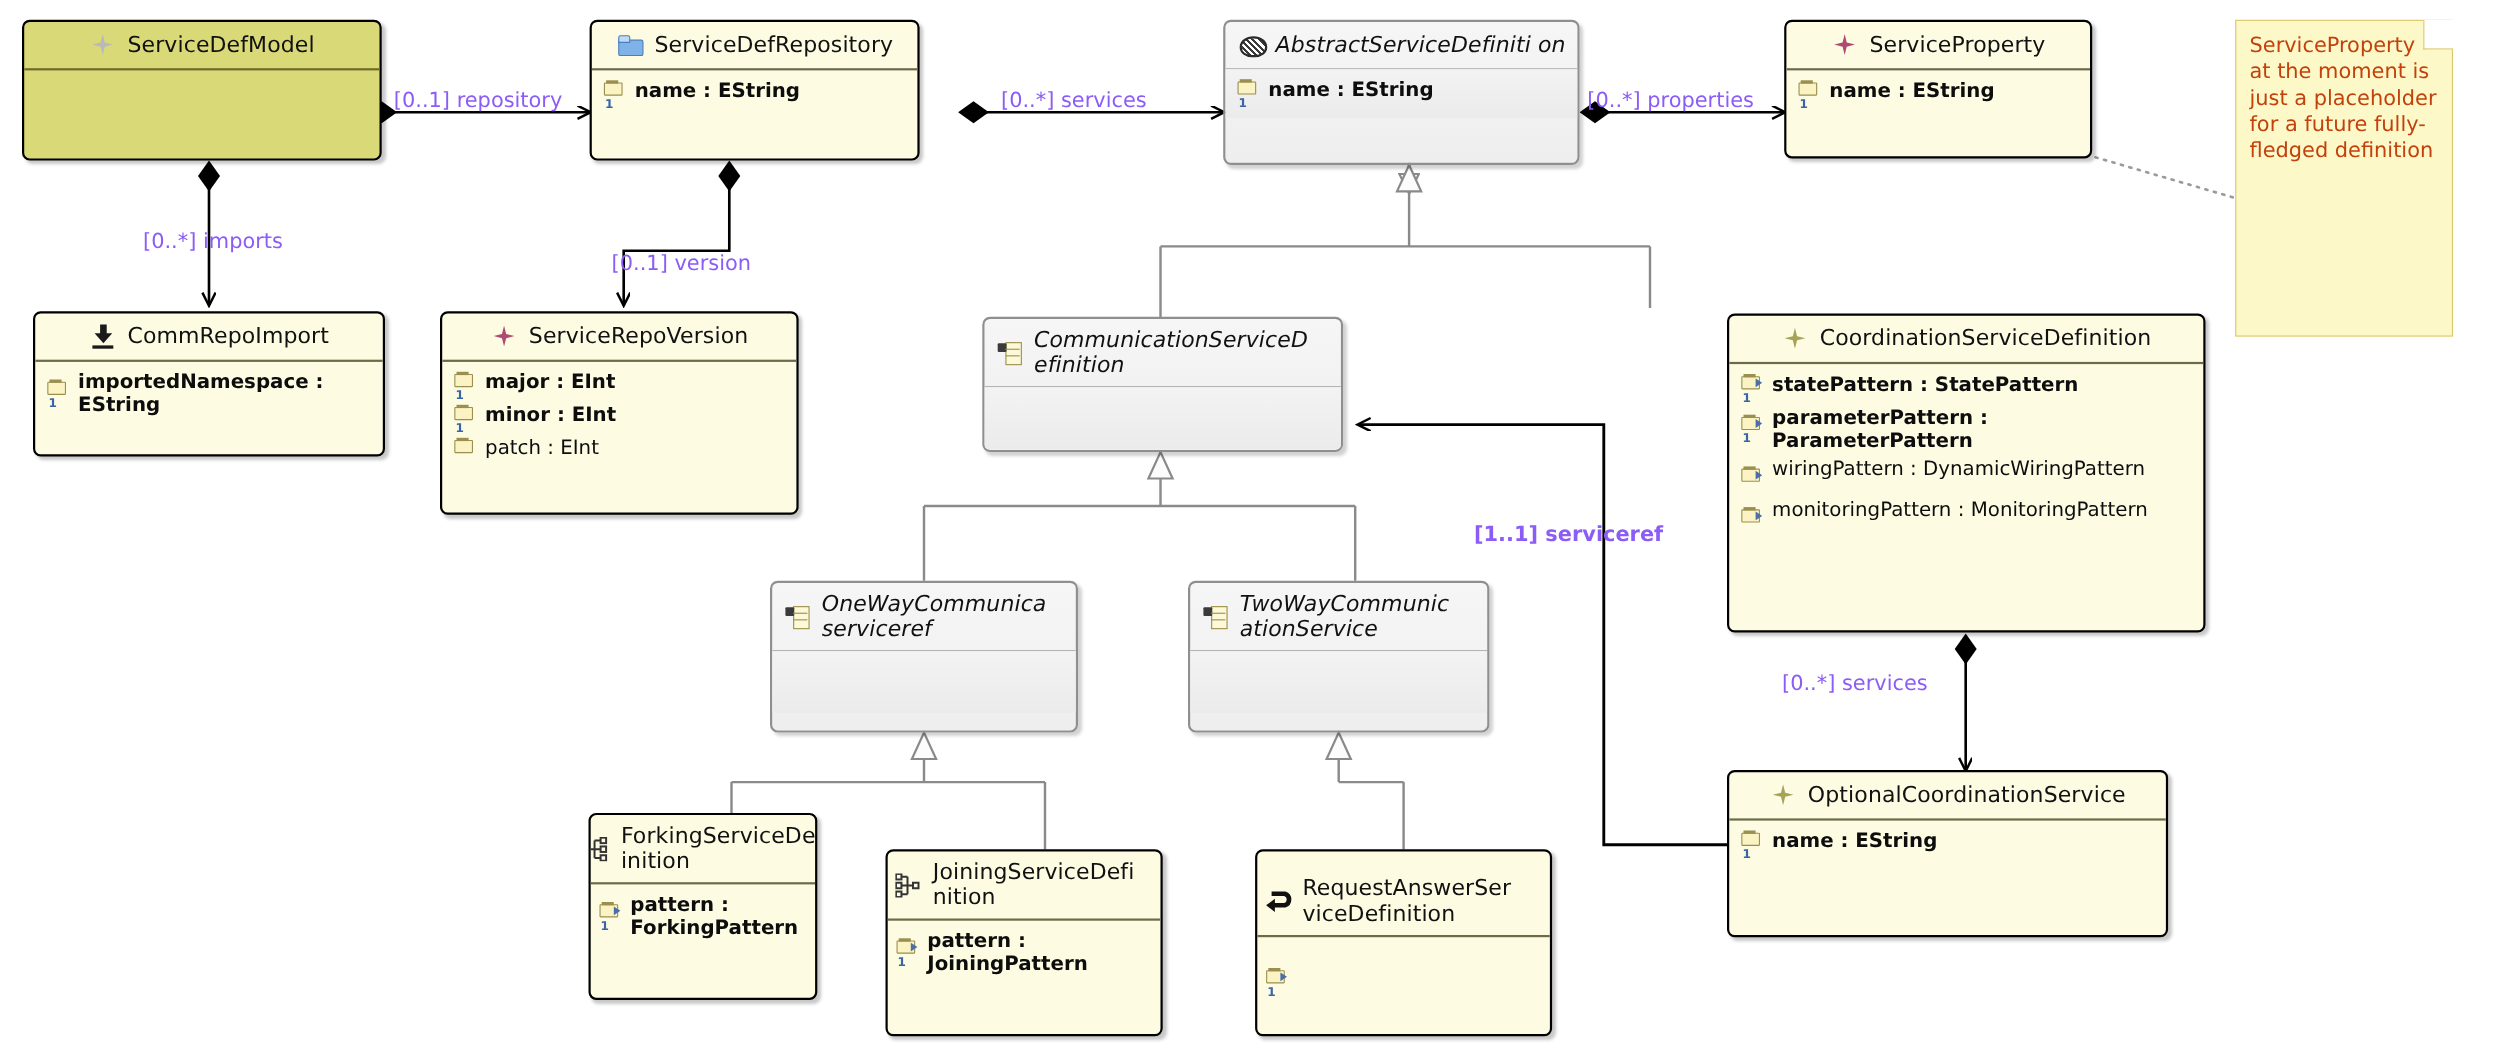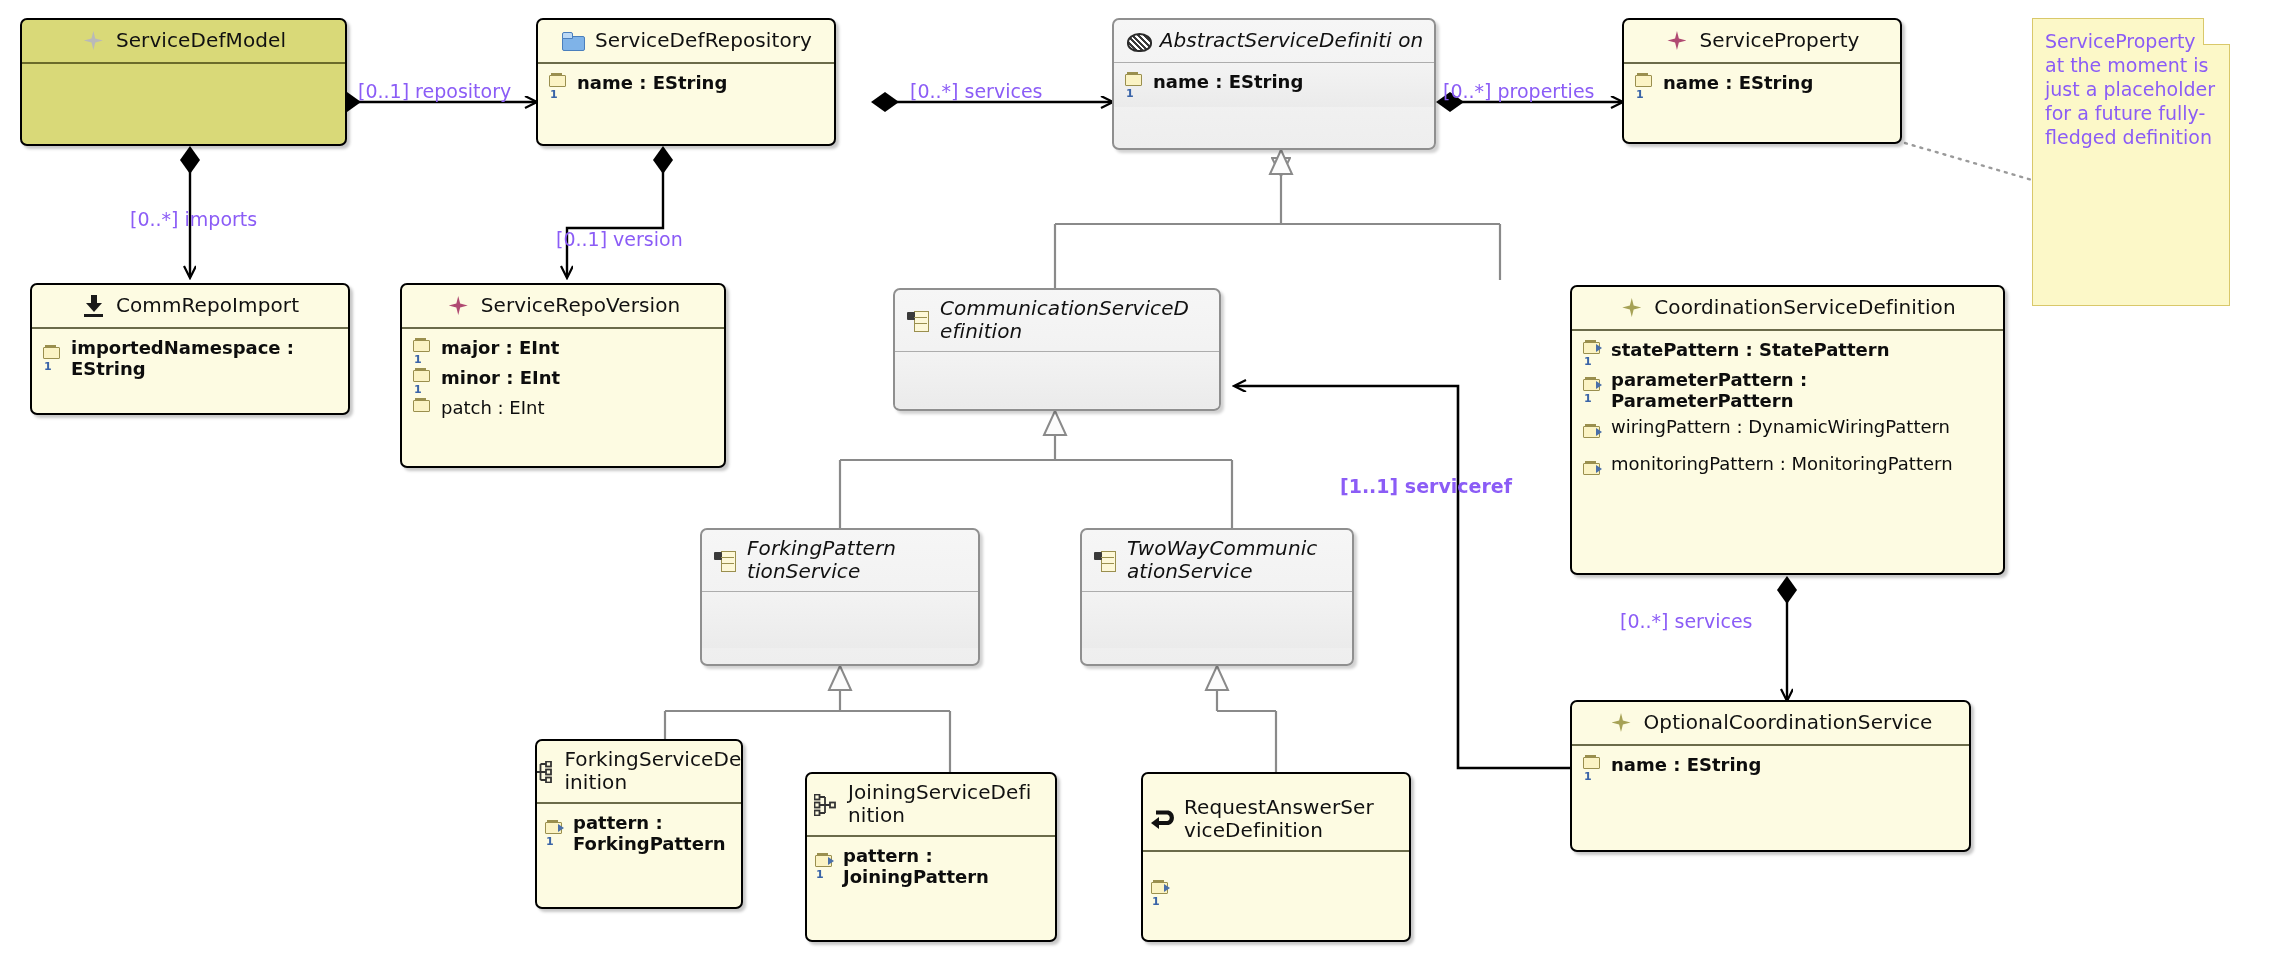--- a/index.html
+++ b/index.html
@@ -88,21 +88,21 @@
      background:#9a8f4e;box-shadow:0 6px 0 #9a8f4e;}
   .gi.table .tag{position:absolute;left:2px;top:4px;width:8px;height:8px;
      background:#3a3a3a;border-radius:1px;}
 
   
   .gi.fork svg,.gi.join svg,.gi.loop svg{position:absolute;left:1px;top:2px;}
 
   
   .note{position:absolute;background:#fcf8c8;border:1.6px solid #d9c86a;
         box-sizing:border-box;padding:10px 12px;font-size:19px;line-height:24px;
-        color:#8b5cf6;}
+        color:#c2410c;}
   .note .fold{position:absolute;right:-1px;top:-1px;width:26px;height:26px;
         background:#ffffff;border-left:1.6px solid #d9c86a;
         border-bottom:1.6px solid #d9c86a;}
 
   
   .elbl{position:absolute;font-size:19px;color:#8b5cf6;white-space:nowrap;}
   .elbl.b{font-weight:bold;}
 </style>
 </head>
 <body>
@@ -356,21 +356,21 @@
         <span class="txt">name : EString</span>
       </div>
     </div>
   </div>
 
   <div class="uml abstract" style="left:700px;top:528px;width:280px;height:138px;">
     <div class="hdr">
       <span class="gi table">
           <span class="tag"></span>
         </span>
-      <span class="ttl">ForkingPattern tionService</span>
+      <span class="ttl">OneWayCommunica serviceref</span>
     </div>
     <div class="body"></div>
   </div>
 
   <div class="uml abstract" style="left:1080px;top:528px;width:274px;height:138px;">
     <div class="hdr">
       <span class="gi table">
           <span class="tag"></span>
         </span>
       <span class="ttl">TwoWayCommunic ationService</span>

